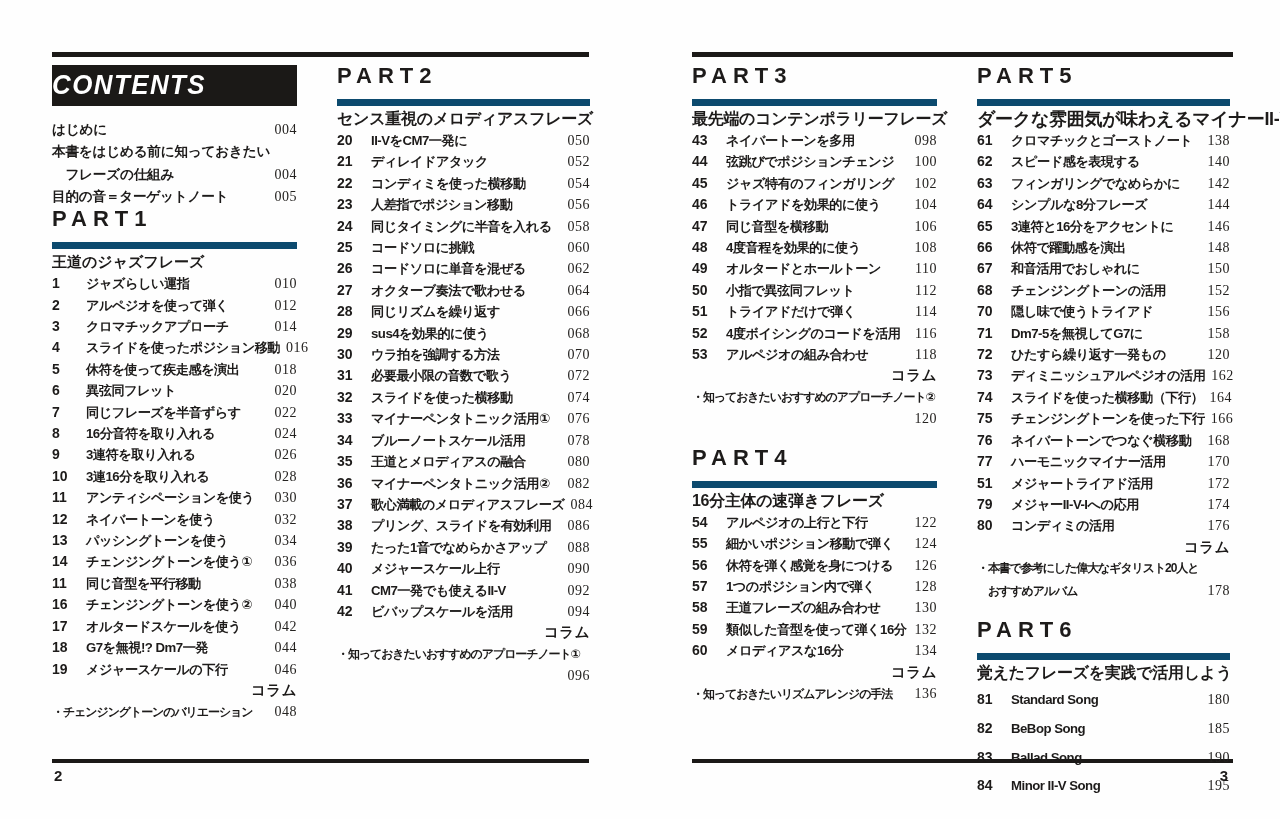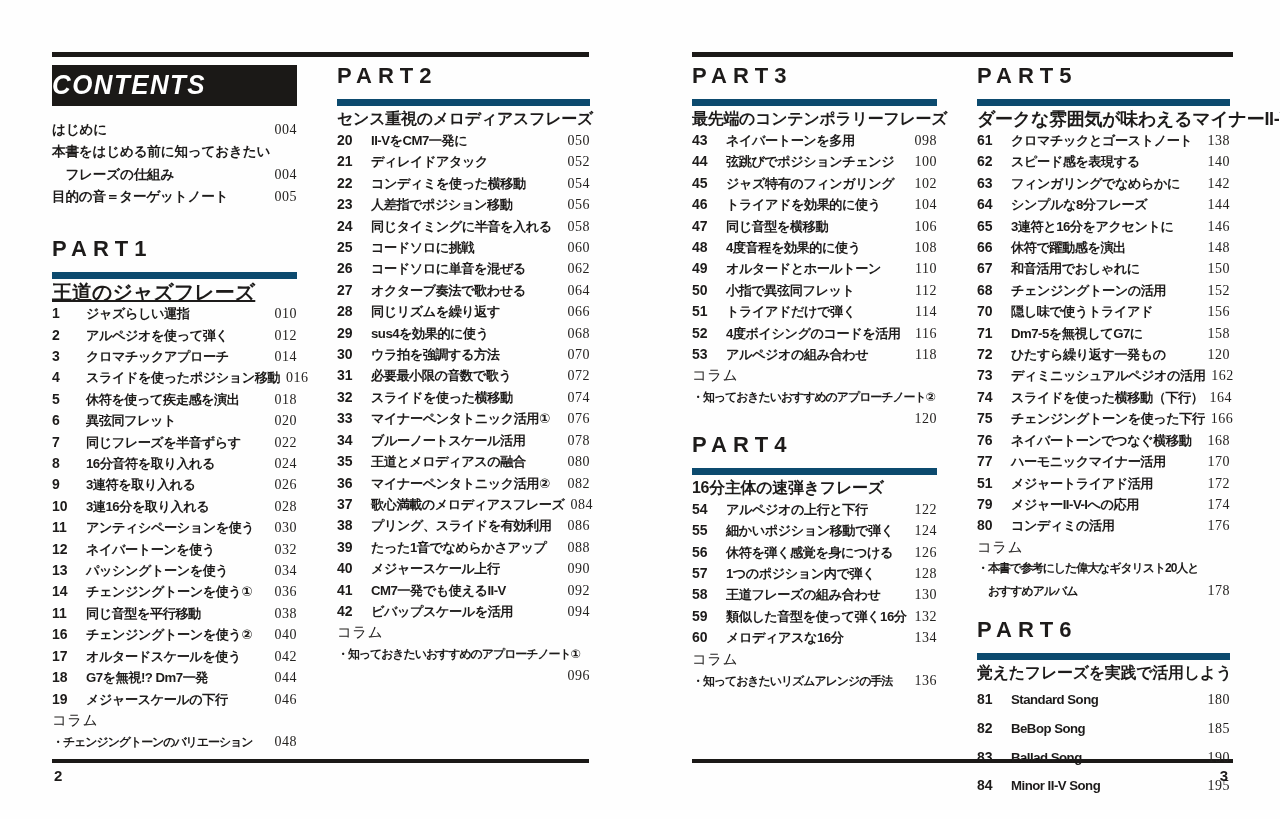--- a/index.html
+++ b/index.html
@@ -23,37 +23,37 @@
   .contents-box{height:41px;background:#1b1917;color:#ffffff;display:flex;align-items:center;
                 box-sizing:border-box;}
   .contents-box .contents-text{font-size:27px;font-weight:700;font-style:italic;
                 letter-spacing:1.5px;transform:scaleX(0.96);transform-origin:0 50%;}
 
   #front-matter{margin-top:13px;}
   .fm-row{line-height:22.3px;}
   .fm-row .label{font-size:13.6px;letter-spacing:-0.2px;}
 
   .part{display:block;}
-  .part-idx-0{margin-top:30px;}
-  .part-idx-3{margin-top:4px;}
+  .part-idx-0{}
+  .part-idx-3{margin-top:17px;}
   .part-idx-5{margin-top:17px;}
   .part-heading{font-size:22px;font-weight:700;letter-spacing:6px;line-height:22px;
                 padding-bottom:12px;border-bottom:7px solid #0c4a6e;transform-origin:0 50%;}
   .part-title{font-size:16px;font-weight:700;line-height:18px;margin:4px 0 2px;letter-spacing:-0.3px;white-space:nowrap;}
-  .part-idx-0 .part-title{font-size:20px;letter-spacing:0;text-decoration:underline;}
+  .part-idx-0 .part-title{font-size:15px;letter-spacing:0;}
   .part-idx-4 .part-title{font-size:18px;letter-spacing:-0.3px;}
 
   .toc-row{display:flex;align-items:baseline;white-space:nowrap;}
   .item-row{line-height:21.4px;}
   .part-idx-5 .item-row{line-height:20.8px;margin-top:7px;}
   .num{flex:0 0 34px;font-size:14px;font-weight:700;}
   .label{font-size:13.2px;font-weight:700;letter-spacing:-0.5px;flex:0 1 auto;overflow:visible;}
   .page-num{margin-left:auto;padding-left:6px;font-family:"Liberation Serif","DejaVu Serif",serif;
             font-size:14px;font-weight:400;letter-spacing:0.5px;color:#242220;}
-  .note-header{font-size:14.5px;font-weight:400;line-height:21.4px;letter-spacing:0.5px;}
+  .note-header{font-size:14.5px;font-weight:700;line-height:21.4px;letter-spacing:0.5px;text-align:right;}
   .note-row{line-height:21.4px;}
   .note-row .label{font-size:12px;letter-spacing:-1.1px;}
 </style>
 </head>
 <body>
 
 <div class="spread">
   <div class="rule" id="rule-top-left"></div>
   <div class="rule" id="rule-top-right"></div>
   <div class="rule" id="rule-bottom-left"></div>

